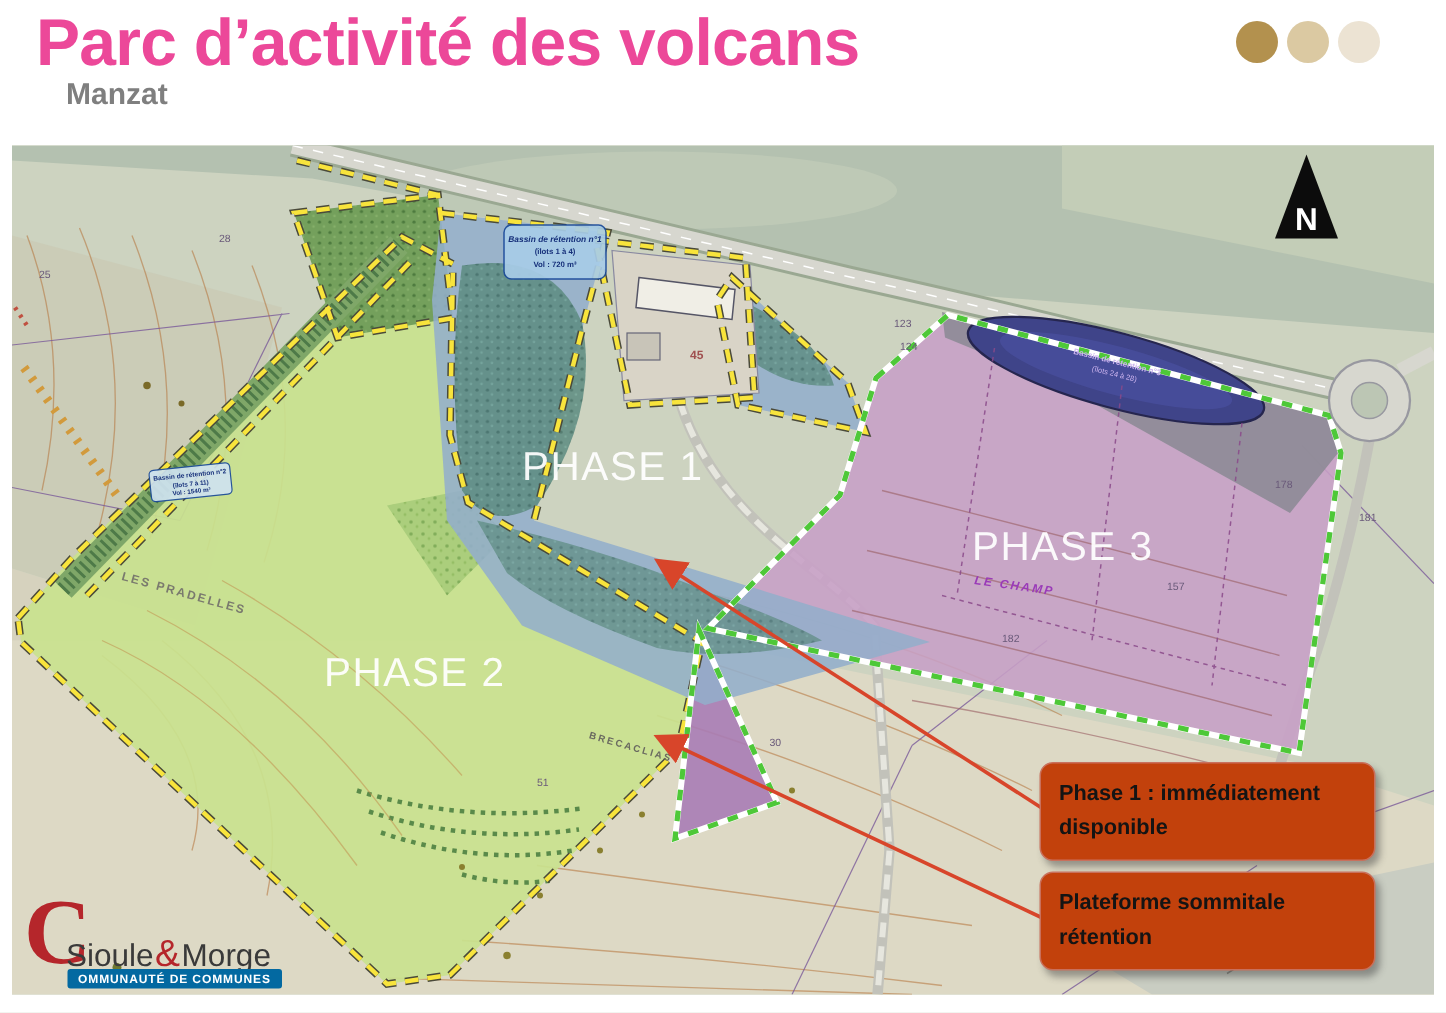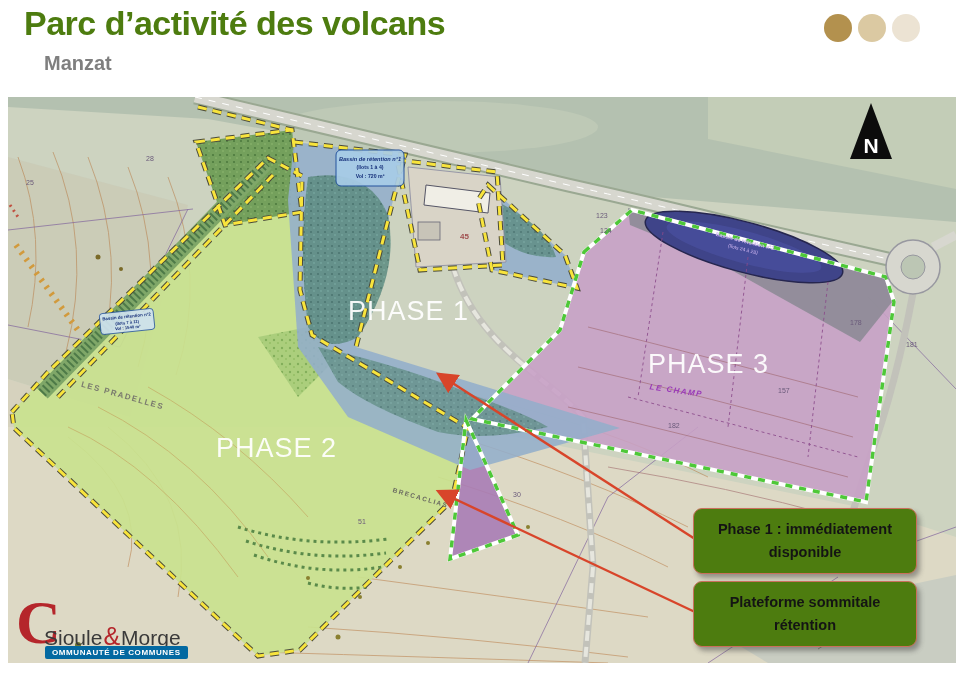--- a/index.html
+++ b/index.html
@@ -1,32 +1,32 @@
 <!DOCTYPE html>
 <html><head>
 <meta charset="utf-8">
 <style>
   html,body{margin:0;padding:0;}
   body{width:964px;height:675px;background:#ffffff;font-family:"Liberation Sans",sans-serif;overflow:hidden;}
   .slide{position:relative;width:964px;height:675px;background:#ffffff;}
 
   
-  .title{position:absolute;left:24px;top:4px;font-size:34px;font-weight:bold;color:#4d7c0f;letter-spacing:-0.5px;}
+  .title{position:absolute;left:24px;top:4px;font-size:44px;font-weight:bold;color:#ec4899;letter-spacing:-0.5px;}
   .subtitle{position:absolute;left:26px;top:52px;font-size:20px;font-weight:bold;color:#7F7F7F;margin-left:18px;}
   .dots{position:absolute;left:824px;top:14px;display:flex;gap:6px;}
   .dot{width:28px;height:28px;border-radius:50%;}
   .dot1{background:#B3914E;} .dot2{background:#DBC9A2;} .dot3{background:#ECE3D3;}
 
   
   .map-wrap{position:absolute;left:8px;top:97px;width:948px;height:566px;background:#cdd3c0;}
   .map-wrap svg{display:block;}
 
   
-  .callout{position:absolute;width:198px;background:#4d7c0f;border:1.5px solid #C9705C;border-radius:9px;
-    box-shadow:3px 4px 5px rgba(60,60,60,.45);padding:9px 12px;font-size:14.5px;font-weight:bold;color:#141414;line-height:1.6;text-align:center;}
+  .callout{position:absolute;width:198px;background:#c2410c;border:1.5px solid #C9705C;border-radius:9px;
+    box-shadow:3px 4px 5px rgba(60,60,60,.45);padding:9px 12px;font-size:14.5px;font-weight:bold;color:#141414;line-height:1.6;}
   .callout1{left:693px;top:508px;}
   .callout2{left:693px;top:581px;}
 
   
   .logo{position:absolute;left:14px;top:594px;width:180px;height:72px;color:#3A3A3A;}
   .logo-c{position:absolute;left:2px;top:0px;font-family:"Liberation Serif",serif;font-weight:bold;font-size:62px;line-height:56px;color:#B5262B;}
   .logo-l1{position:absolute;left:43px;top:8px;font-size:21px;font-weight:bold;letter-spacing:0px;}
   .logo-l2{position:absolute;left:30px;top:28px;font-size:21px;font-weight:normal;}
   .logo-amp{color:#B5262B;font-size:25px;padding:0 1px;}
   .logo-banner{position:absolute;left:31px;top:52px;background:#0369a1;color:#ffffff;font-size:8px;font-weight:bold;

